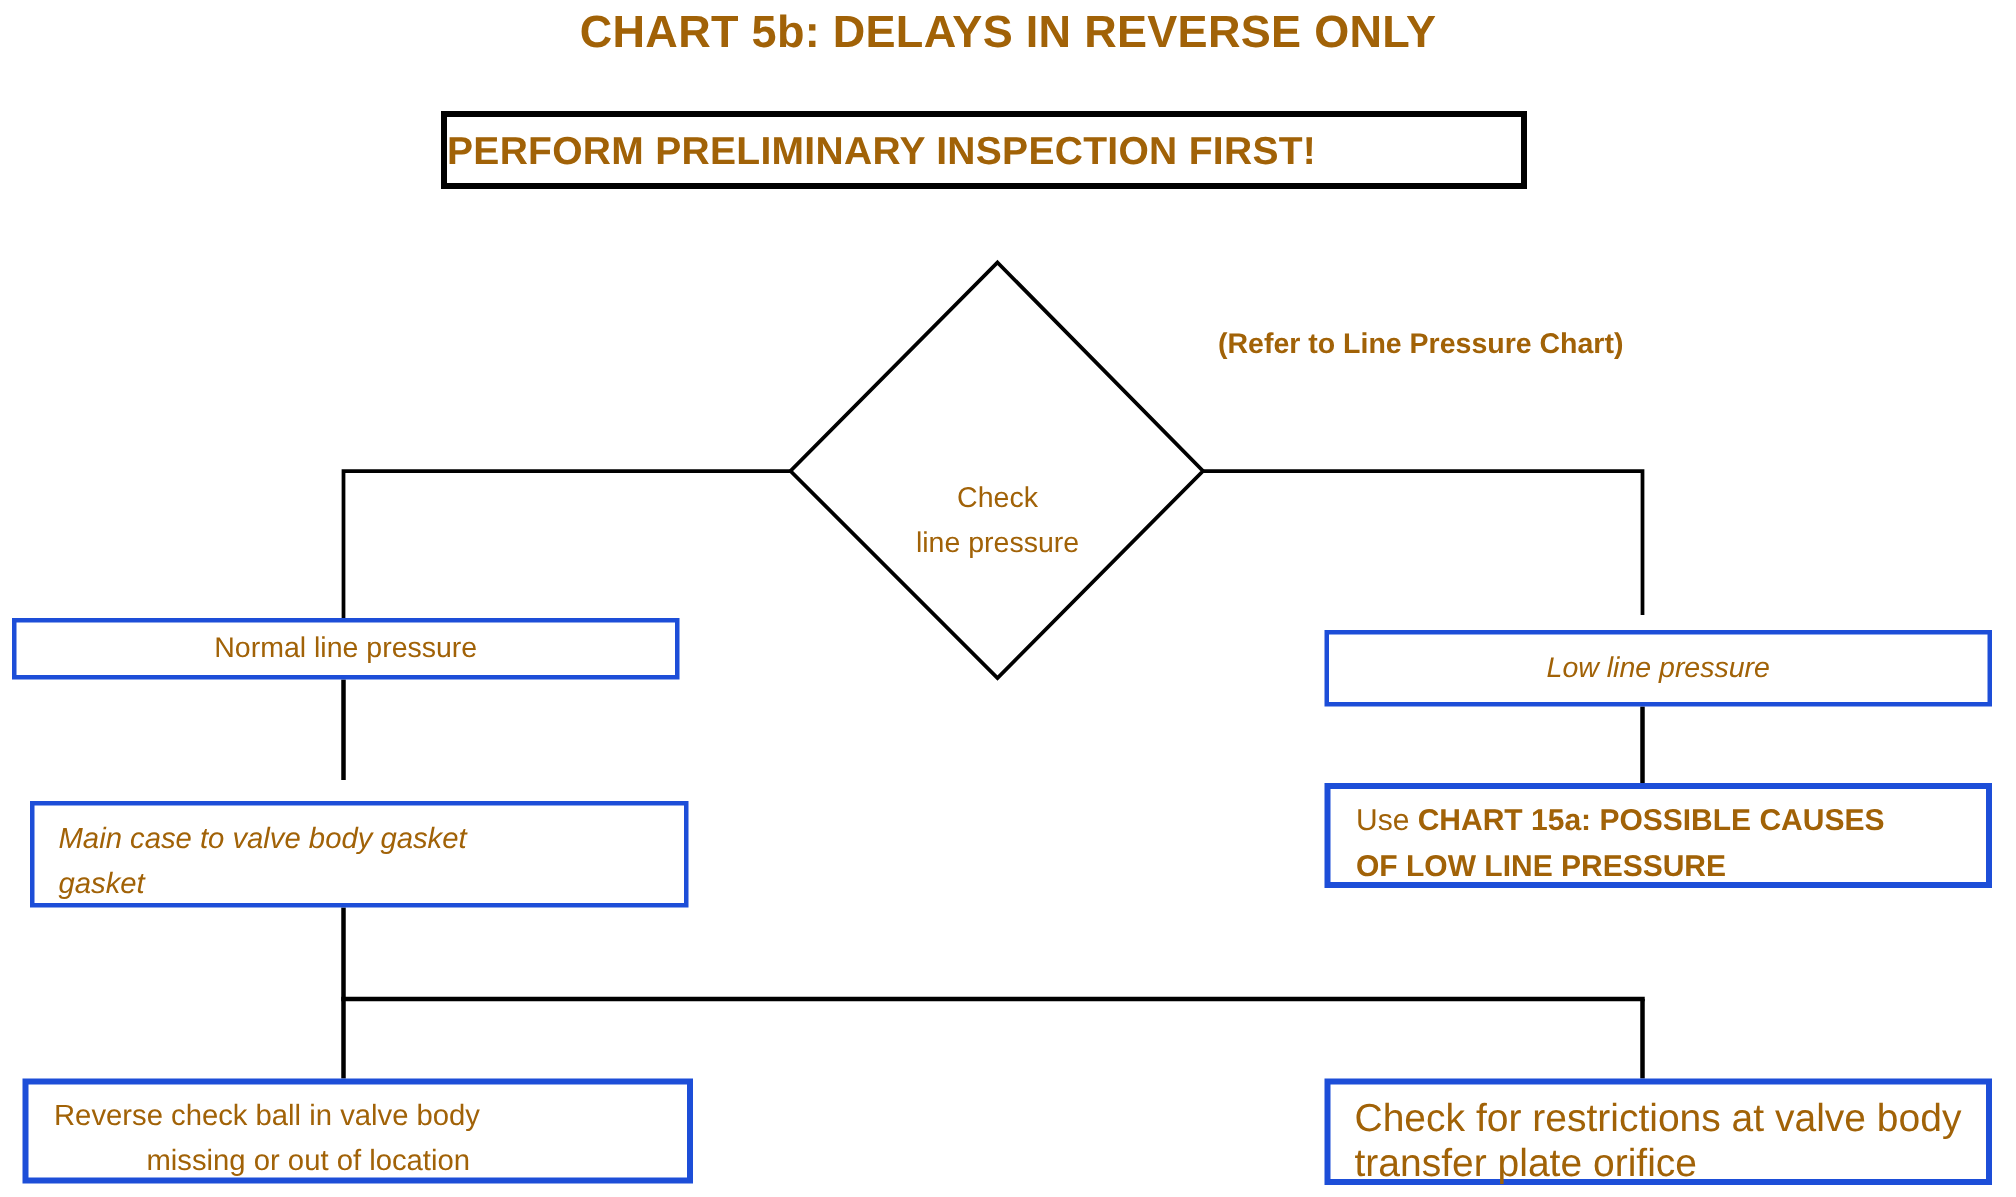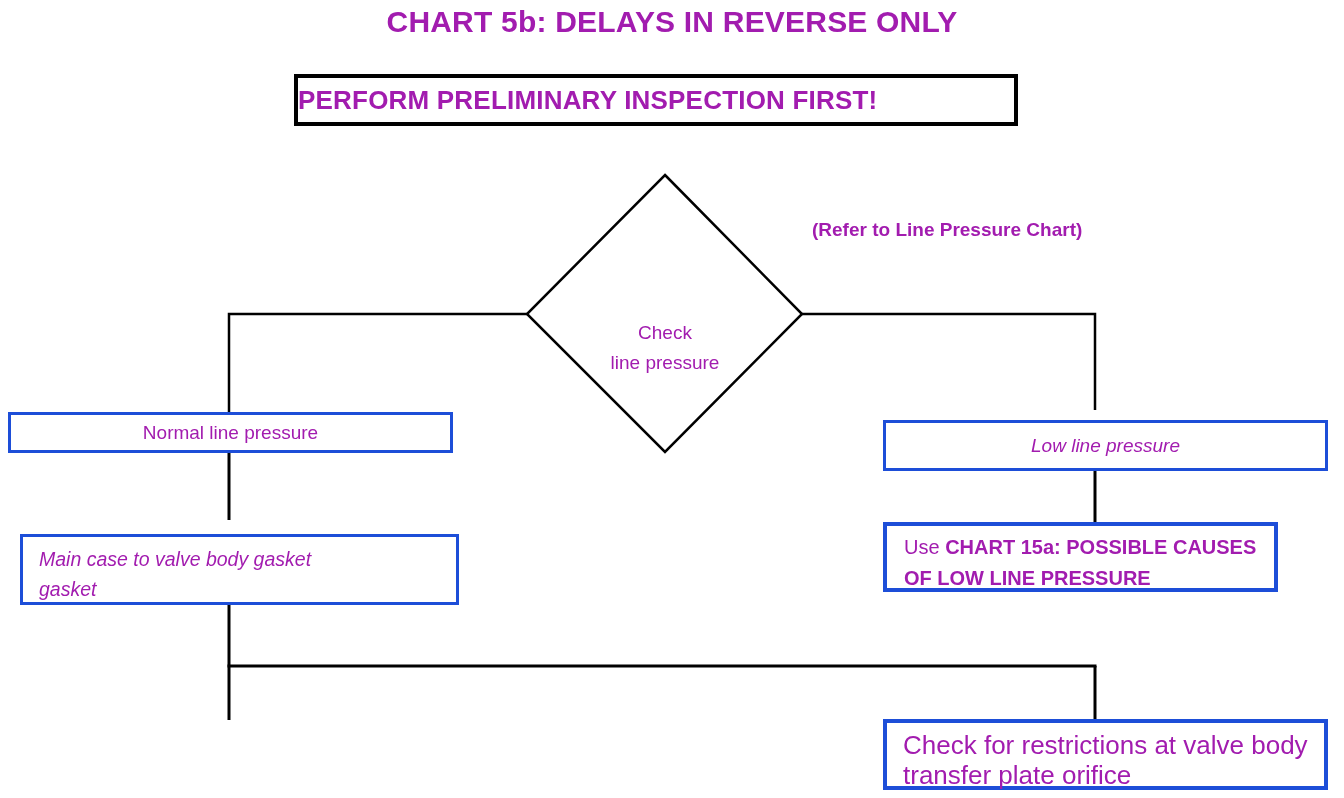--- a/index.html
+++ b/index.html
@@ -1,18 +1,18 @@
 <!DOCTYPE html>
 <html><head>
 <meta charset="utf-8">
 <style>
   html,body{margin:0;padding:0;background:#fff;}
   #page{
     position:relative;width:1344px;height:798px;background:#fff;
-    font-family:"Liberation Sans","DejaVu Sans",sans-serif;color:#a21caf;
+    font-family:"Liberation Sans","DejaVu Sans",sans-serif;color:#a16207;
     overflow:hidden;
   }
   #wires{position:absolute;left:0;top:0;width:1344px;height:798px;}
 
   .chart-title{
     position:absolute;left:0;top:5px;width:100%;text-align:center;
     font-size:30px;font-weight:bold;letter-spacing:.2px;
   }
   .banner{
     position:absolute;left:294px;top:74px;width:716px;height:44px;
@@ -32,21 +32,21 @@
     font-size:19px;line-height:30px;box-sizing:border-box;
   }
   .node.centered{display:flex;align-items:center;justify-content:center;text-align:center;}
   .node.thick{border-width:4px;}
   .node.pad{padding:7px 14px 0 16px;}
   .italic{font-style:italic;}
   .bold{font-weight:bold;}
   #node-normal{left:8px;top:412px;width:445px;height:41px;}
   #node-low{left:883px;top:420px;width:445px;height:51px;font-style:italic;}
   #node-gasket{left:20px;top:534px;width:439px;height:71px;font-size:19.5px;}
-  #node-usechart{left:883px;top:522px;width:395px;height:70px;font-size:20px;line-height:31px;padding:6px 10px 0 17px;}
+  #node-usechart{left:883px;top:522px;width:445px;height:70px;font-size:20px;line-height:31px;padding:6px 10px 0 17px;}
   #node-reverse{left:15px;top:719px;width:447px;height:70px;font-size:19.5px;padding:6px 0 0 0;}
   #node-reverse .l1{padding-left:17px;}
   #node-reverse .l2{text-align:center;padding-right:66px;}
   #node-restrict{left:883px;top:719px;width:445px;height:71px;font-size:26px;}
 </style>
 </head>
 <body>
 
 <div id="page">
 
@@ -93,19 +93,23 @@
   <div id="node-gasket" class="node pad italic">
     <div>Main case to valve body gasket</div>
     <div>gasket</div>
   </div>
 
   <div id="node-usechart" class="node thick">
     <div><span>Use </span><span class="bold">CHART 15a: POSSIBLE CAUSES</span></div>
     <div class="bold">OF LOW LINE PRESSURE</div>
   </div>
 
+  <div id="node-reverse" class="node thick">
+    <div class="l1">Reverse check ball in valve body</div>
+    <div class="l2">missing or out of location</div>
+  </div>
 
   <div id="node-restrict" class="node thick pad">
     <div>Check for restrictions at valve body</div>
     <div>transfer plate orifice</div>
   </div>
 
 </div>
 
 </body></html>

